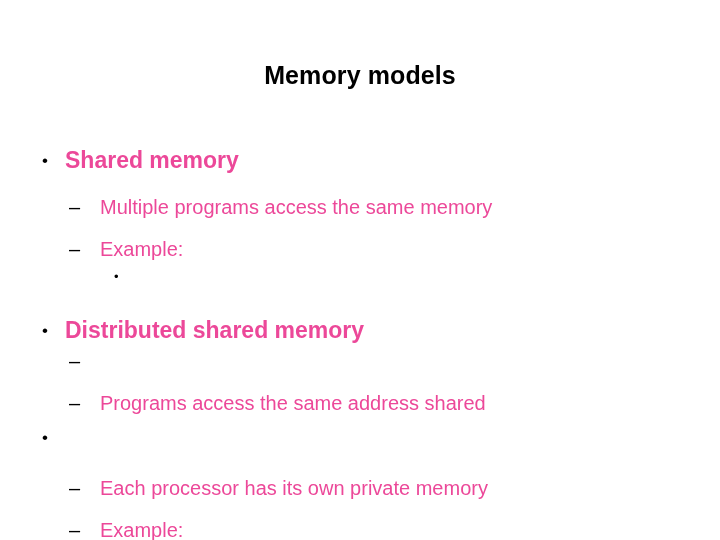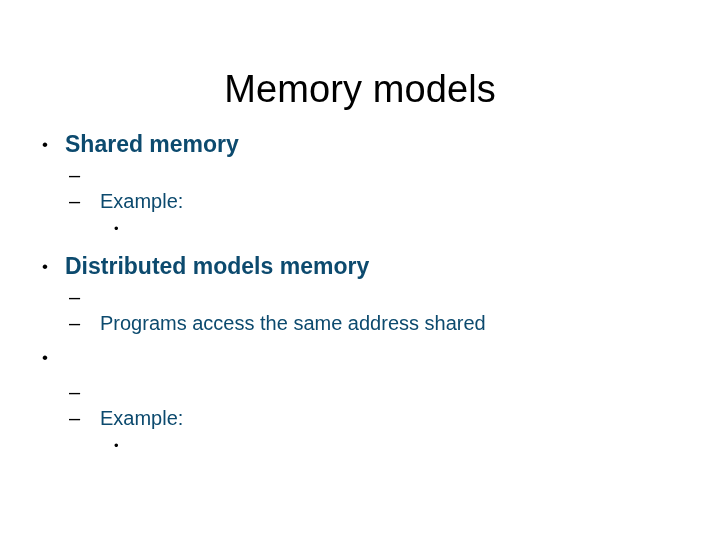--- a/index.html
+++ b/index.html
@@ -23,22 +23,22 @@
     background: #ffffff;
   }
 
   
   .slide-title {
     position: absolute;
     left: 0;
     top: 45px;
     width: 720px;
     text-align: center;
-    font-size: 38px;
-    font-weight: 400;
+    font-size: 25px;
+    font-weight: 700;
     line-height: 1.05;
     letter-spacing: 0.1px;
     color: #000000;
     white-space: nowrap;
   }
 
   
   .body-outline {
     position: absolute;
     left: 0;
@@ -53,21 +53,22 @@
   }
 
   .marker {
     flex: 0 0 auto;
     text-align: left;
     color: #000000;
   }
 
   .btext {
     flex: 0 0 auto;
-    color: #0c4a6e;
+    color: #ec4899;
+    margin-top: 16px;
   }
 
   
   .lvl1 {
     padding-left: 42px;
     font-size: 23px;
     font-weight: 700;
     line-height: 30px;
     margin-top: 9px;
   }
@@ -115,55 +116,57 @@
 
   <div class="body-outline">
 
     <div class="bullet-row lvl1">
       <span class="marker">•</span>
       <span class="btext">Shared memory</span>
     </div>
 
     <div class="bullet-row lvl2">
       <span class="marker">–</span>
+      <span class="btext">Multiple programs access the same memory</span>
     </div>
 
     <div class="bullet-row lvl2">
       <span class="marker">–</span>
       <span class="btext">Example:</span>
     </div>
 
     <div class="group-gap-sm"></div>
 
     <div class="bullet-row lvl3">
       <span class="marker">•</span>
     </div>
 
     <div class="bullet-row lvl1">
       <span class="marker">•</span>
-      <span class="btext">Distributed models memory</span>
+      <span class="btext">Distributed shared memory</span>
     </div>
 
     <div class="bullet-row lvl2">
       <span class="marker">–</span>
     </div>
 
     <div class="bullet-row lvl2">
       <span class="marker">–</span>
       <span class="btext">Programs access the same address shared</span>
     </div>
 
     <div class="bullet-row lvl1">
       <span class="marker">•</span>
     </div>
 
     <div class="group-gap-sm"></div>
 
     <div class="bullet-row lvl2">
       <span class="marker">–</span>
+      <span class="btext">Each processor has its own private memory</span>
     </div>
 
     <div class="bullet-row lvl2">
       <span class="marker">–</span>
       <span class="btext">Example:</span>
     </div>
 
     <div class="group-gap-sm"></div>
 
     <div class="bullet-row lvl3">

